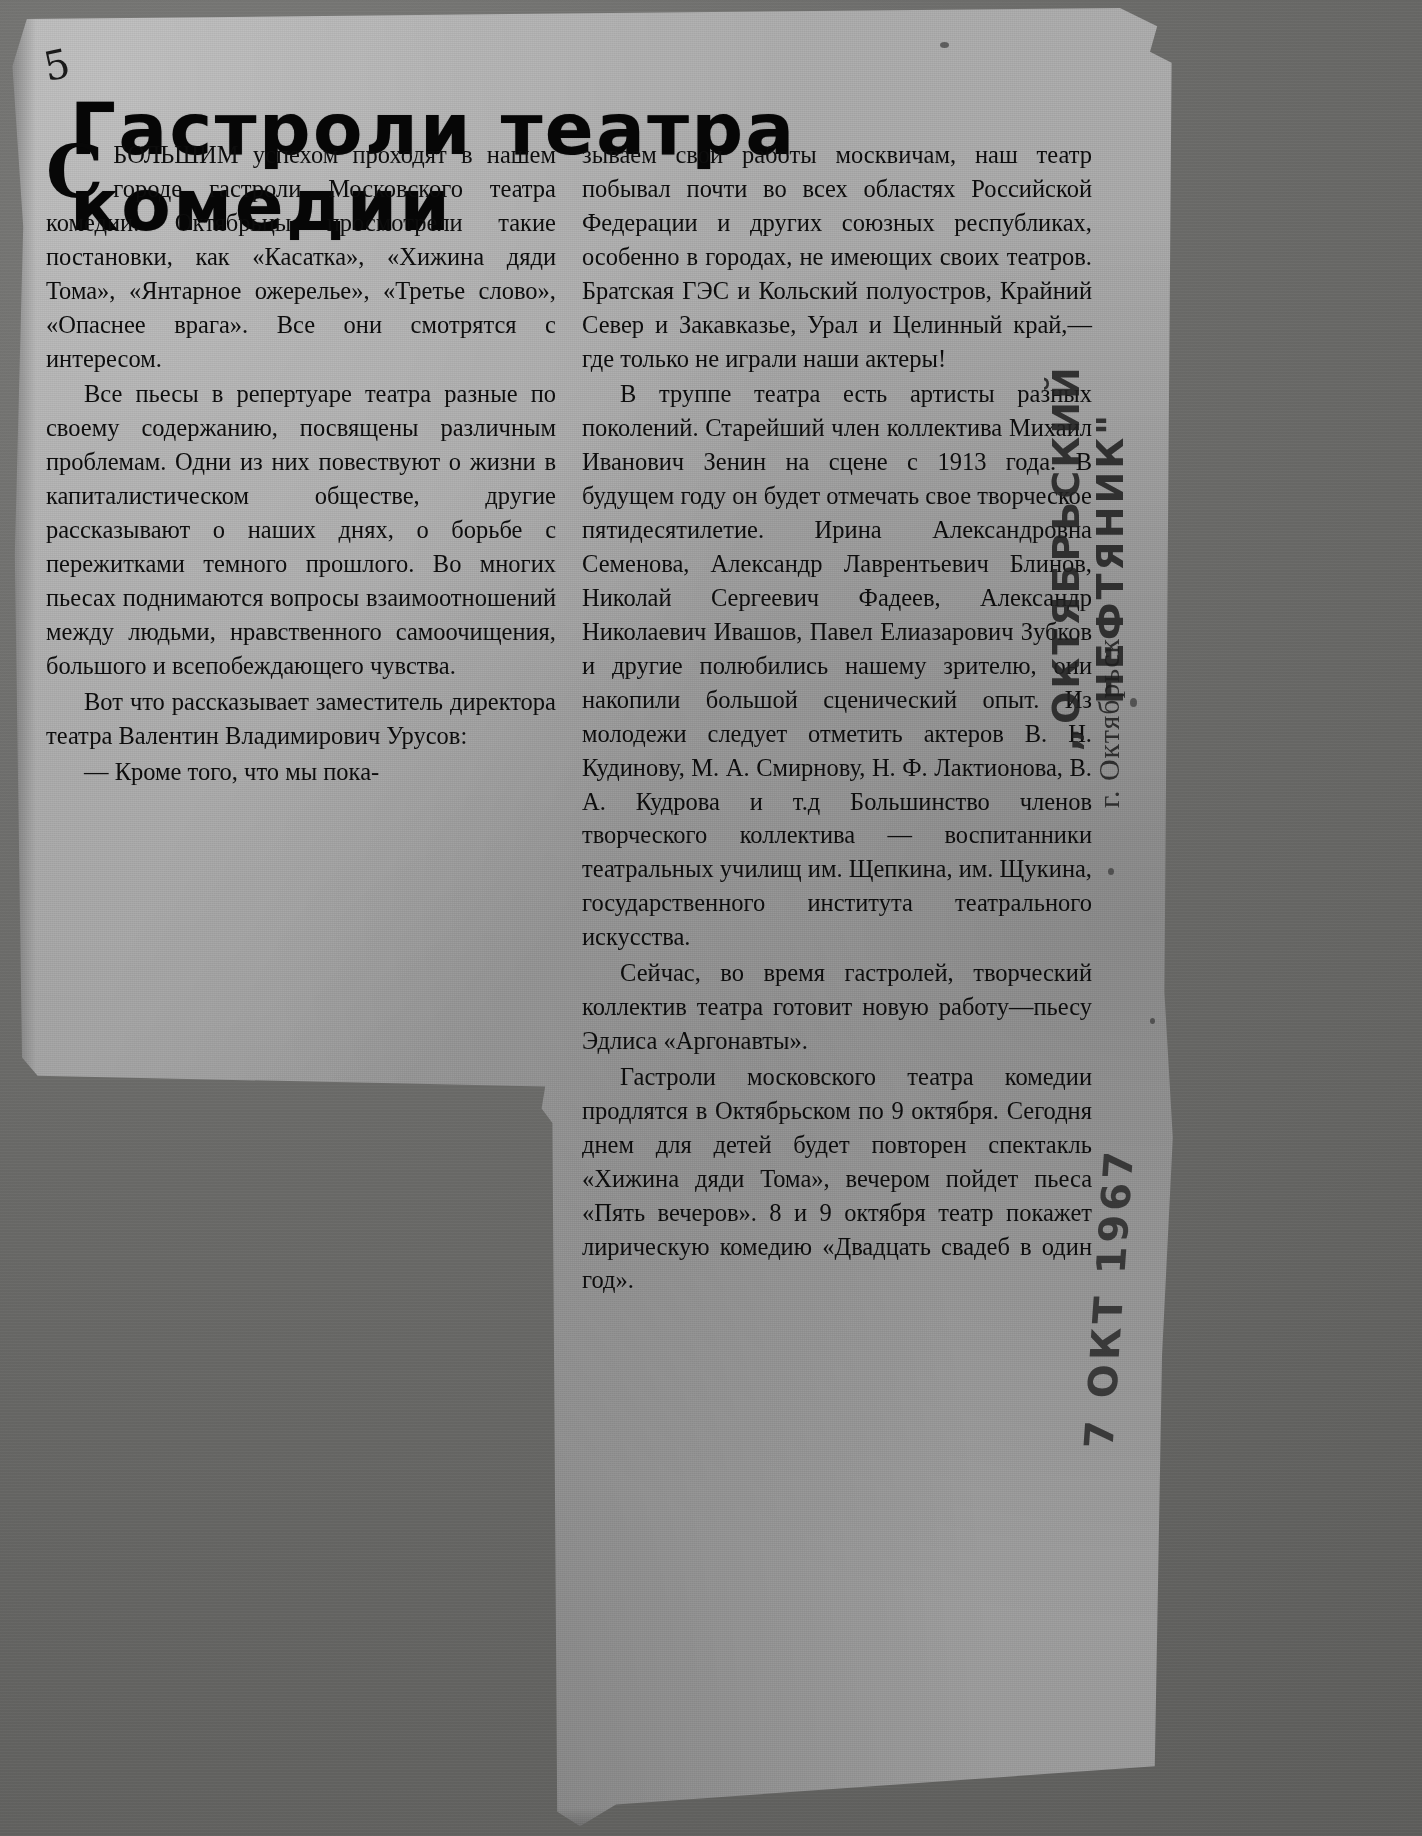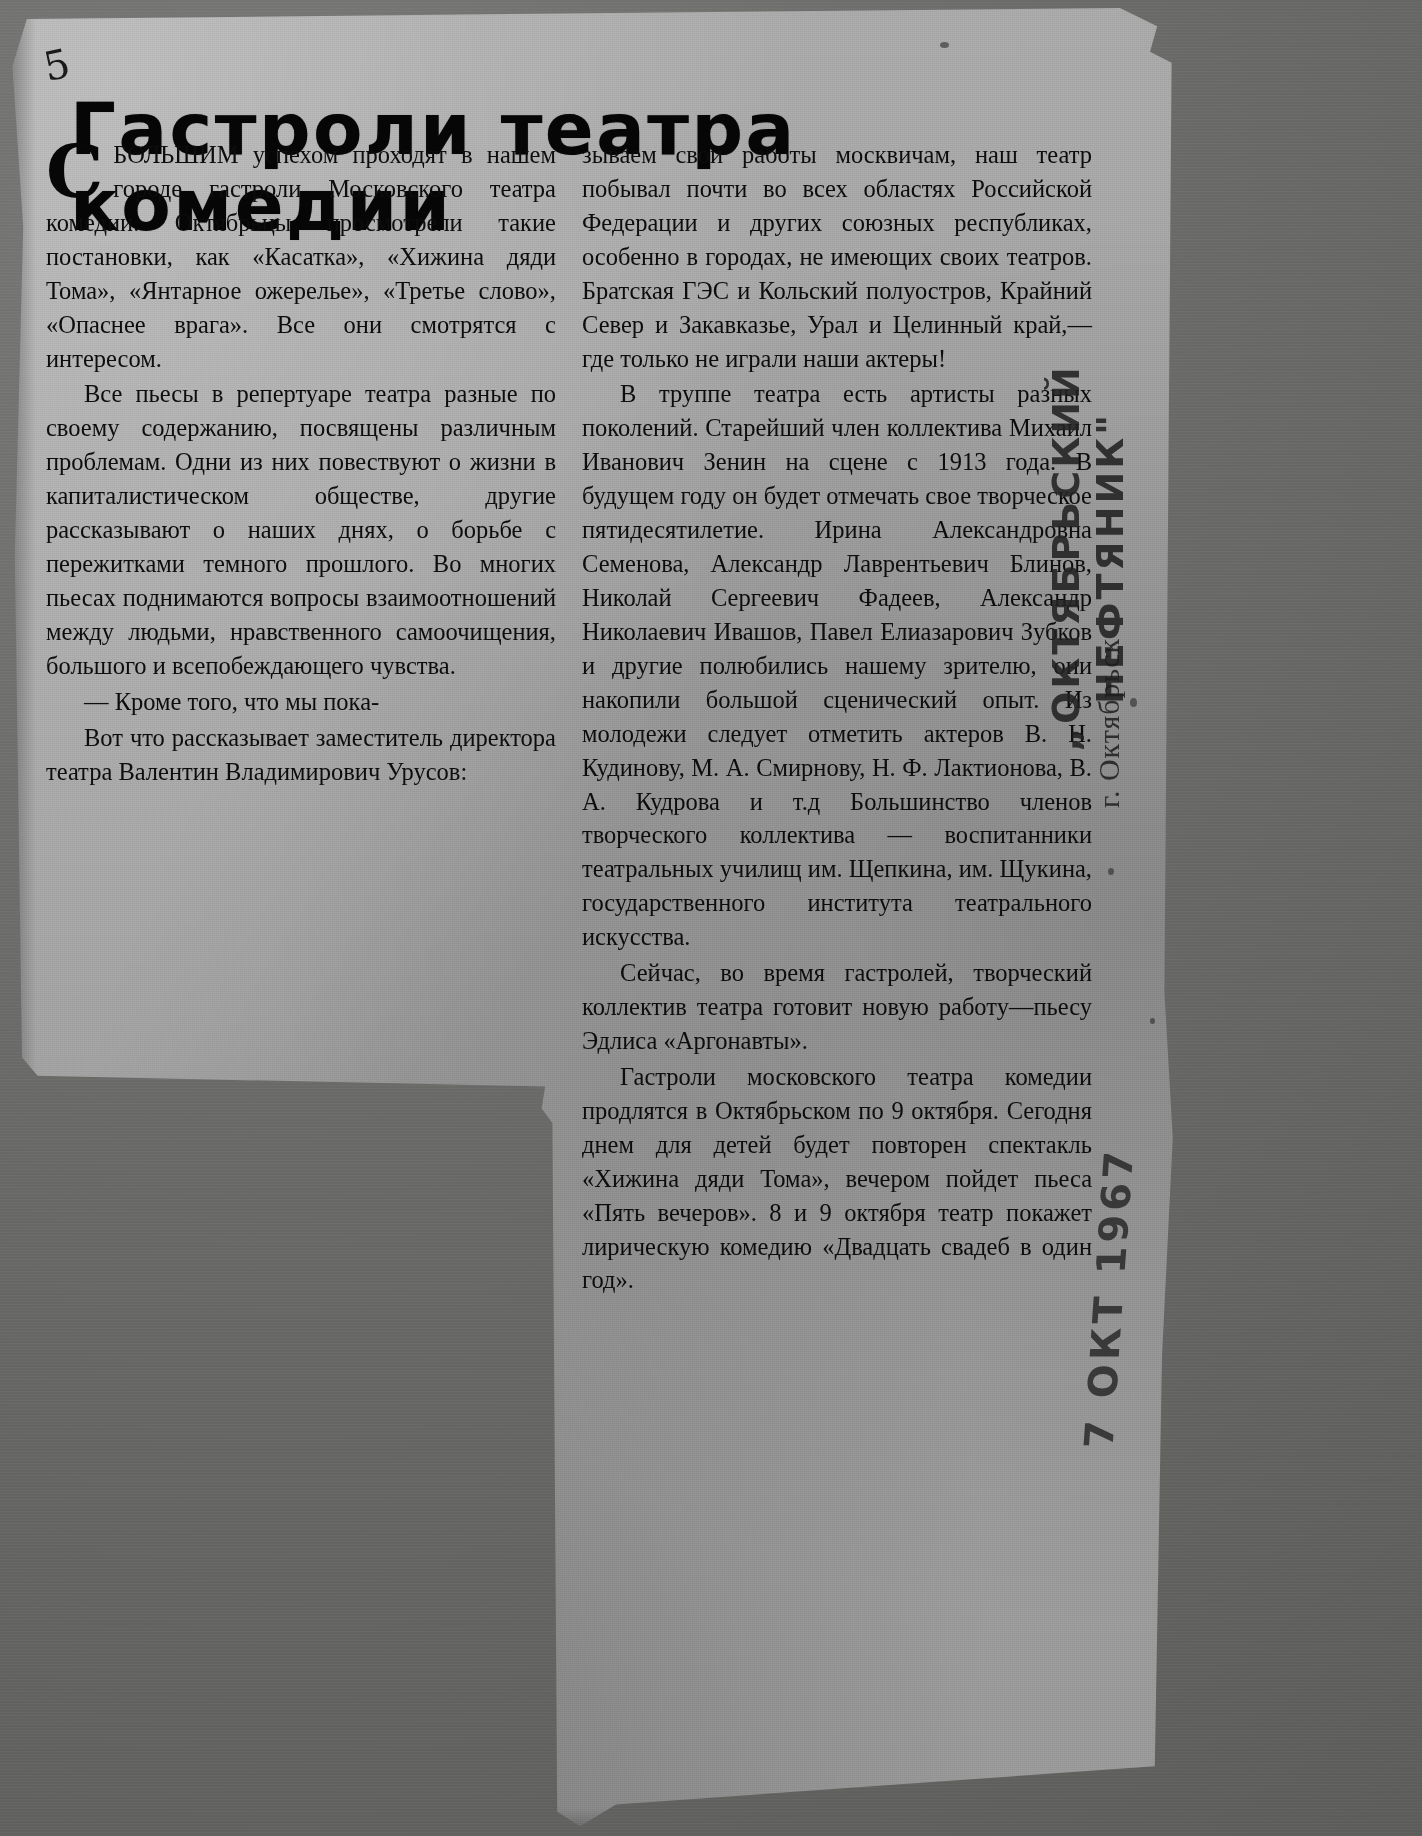--- a/index.html
+++ b/index.html
@@ -216,22 +216,22 @@
 
   <h1 class="headline">Гастроли театра комедии</h1>
 
   <div class="columns">
 
     <div class="col left">
       <p class="lead">
         <span class="dropcap">С</span><span>БОЛЬШИМ успехом проходят в нашем городе гастроли Московского театра комедии. Октябрьцы просмотрели такие постановки, как «Касатка», «Хижина дяди Тома», «Янтарное ожерелье», «Третье слово», «Опаснее врага». Все они смотрятся с интересом.</span>
       </p>
       <p><span>Все пьесы в репертуаре театра разные по своему содержанию, посвящены различным проблемам. Одни из них повествуют о жизни в капиталистическом обществе, другие рассказывают о наших днях, о борьбе с пережитками темного прошлого. Во многих пьесах поднимаются вопросы взаимоотношений между людьми, нравственного самоочищения, большого и всепобеждающего чувства.</span></p>
+      <p><span>Вот что рассказывает заместитель директора театра Валентин Владимирович Урусов:</span></p>
       <p><span>— Кроме того, что мы пока-</span></p>
-      <p><span>Вот что рассказывает заместитель директора театра Валентин Владимирович Урусов:</span></p>
     </div>
 
     <div class="col right">
       <p><span>зываем свои работы москвичам, наш театр побывал почти во всех областях Российской Федерации и других союзных республиках, особенно в городах, не имеющих своих театров. Братская ГЭС и Кольский полуостров, Крайний Север и Закавказье, Урал и Целинный край,— где только не играли наши актеры!</span></p>
       <p><span>В труппе театра есть артисты разных поколений. Старейший член коллектива Михаил Иванович Зенин на сцене с 1913 года. В будущем году он будет отмечать свое творческое пятидесятилетие. Ирина Александровна Семенова, Александр Лаврентьевич Блинов, Николай Сергеевич Фадеев, Александр Николаевич Ивашов, Павел Елиазарович Зубков и другие полюбились нашему зрителю, они накопили большой сценический опыт. Из молодежи следует отметить актеров В. Н. Кудинову, М. А. Смирнову, Н. Ф. Лактионова, В. А. Кудрова и т.д Большинство членов творческого коллектива — воспитанники театральных училищ им. Щепкина, им. Щукина, государственного института театрального искусства.</span></p>
       <p><span>Сейчас, во время гастролей, творческий коллектив театра готовит новую работу—пьесу Эдлиса «Аргонавты».</span></p>
       <p><span>Гастроли московского театра комедии продлятся в Октябрьском по 9 октября. Сегодня днем для детей будет повторен спектакль «Хижина дяди Тома», вечером пойдет пьеса «Пять вечеров». 8 и 9 октября театр покажет лирическую комедию «Двадцать свадеб в один год».</span></p>
     </div>
 
   </div>

